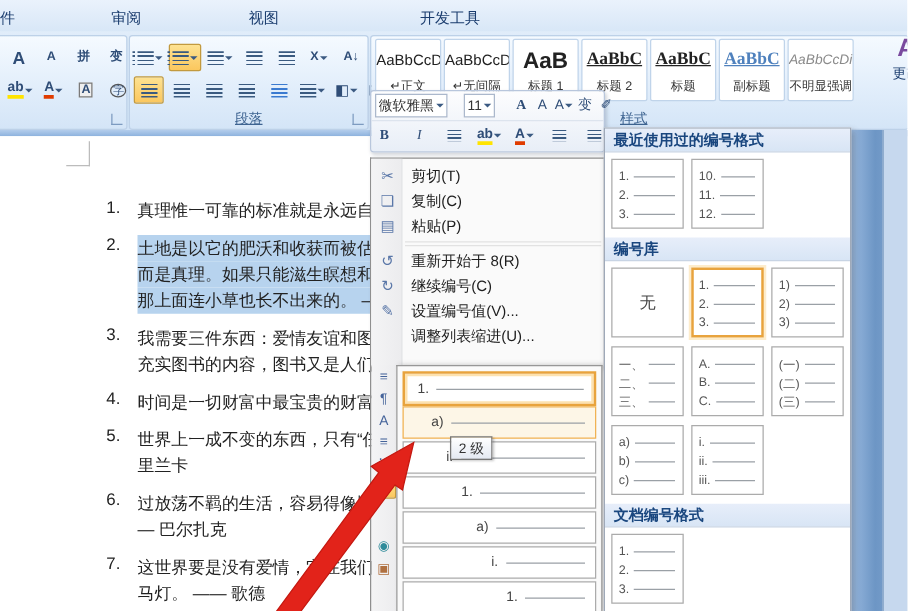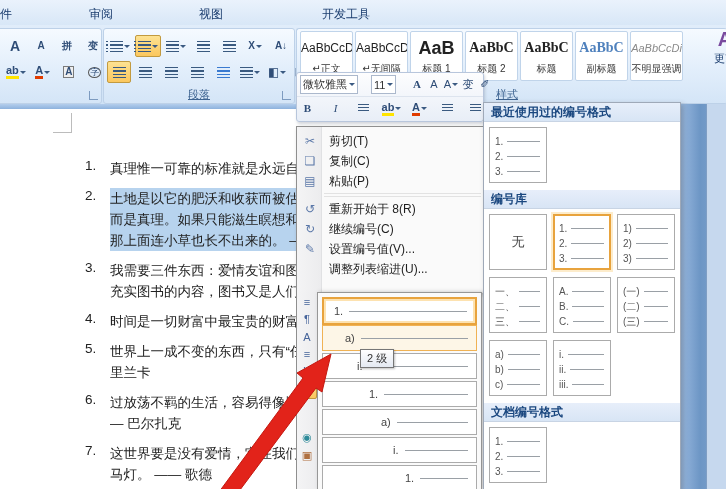--- a/index.html
+++ b/index.html
@@ -38,21 +38,21 @@
     background:repeating-linear-gradient(to bottom,#3a5a80 0 1.4px,transparent 1.4px 3.4px);}
   .bars.dots::before{content:"";position:absolute;left:-4px;top:0;width:2px;height:11px;
     background:repeating-linear-gradient(to bottom,#3a5a80 0 1.4px,transparent 1.4px 3.4px);}
   .bars.blue{background:repeating-linear-gradient(to bottom,#3a7ad0 0 1.4px,transparent 1.4px 3.4px);}
 
   
   .gal-item{position:absolute;top:2px;width:51px;height:48px;background:#fff;
     border:1px solid #c0d4ea;border-radius:2px;text-align:center;overflow:hidden;}
   .gal-sample{display:block;margin-top:4px;height:24px;line-height:24px;color:#222;font-size:12px;}
   .gal-sample.h1{font-size:18px;font-weight:bold;}
-  .gal-sample.h2,.gal-sample.title,.gal-sample.subtitle{font-family:"Liberation Serif","DejaVu Serif",serif;font-size:14px;font-weight:bold;}
+  .gal-sample.h2,.gal-sample.title,.gal-sample.subtitle{font-family:"Liberation Serif","DejaVu Serif",serif;font-size:14px;font-weight:bold;text-decoration:underline;}
   .gal-sample.subtitle{color:#4f81bd;}
   .gal-sample.subtle{font-style:italic;color:#8a8a8a;font-size:11px;}
   .gal-label{display:block;font-size:10px;color:#333;margin-top:2px;white-space:nowrap;}
   #chg-styles{position:absolute;left:710px;top:28px;width:30px;height:60px;text-align:center;overflow:hidden;}
   #chg-styles .bigA{font-size:20px;font-weight:bold;color:#7a4a9e;}
   #chg-styles .lbl{font-size:11px;color:#1a3c6e;white-space:nowrap;}
 
   
   #page{position:absolute;left:0;top:109px;width:726px;height:380px;background:#fff;}
   #corner-mark{position:absolute;left:53px;top:4px;width:18px;height:19px;
@@ -140,21 +140,21 @@
 </head>
 <body>
 
 <div id="stage">
 
   <div id="ribbon">
     <div id="tabrow">
         <span class="tab" style="left: -6px;">件</span>
         <span class="tab" style="left: 83px;">审阅</span>
         <span class="tab" style="left: 193px;">视图</span>
-        <span class="tab" style="left: 316px;">开发工具</span>
+        <span class="tab" style="left: 330px;">开发工具</span>
       </div>
 
     <div class="grp" id="grp-font" style="left:-62px;width:162px;">
       <div class="brow" id="font-row1" style="top:6px;left:64px;">
           <span class="rbtn">
             <span class="glyph g16">A</span>
           </span>
           <span class="rbtn">
             <span class="glyph g12">A</span>
           </span>
@@ -477,20 +477,34 @@
           </div>
           <div class="np-row">
             <span class="np-mk">2.</span>
             <span class="np-ln"></span>
           </div>
           <div class="np-row">
             <span class="np-mk">3.</span>
             <span class="np-ln"></span>
           </div>
         </div>
+        <div class="np-box">
+          <div class="np-row">
+            <span class="np-mk">10.</span>
+            <span class="np-ln"></span>
+          </div>
+          <div class="np-row">
+            <span class="np-mk">11.</span>
+            <span class="np-ln"></span>
+          </div>
+          <div class="np-row">
+            <span class="np-mk">12.</span>
+            <span class="np-ln"></span>
+          </div>
+        </div>
       </div>
       <div class="np-head">编号库</div>
       <div class="np-grid">
         <div class="np-box nonebox">
           <span class="np-none">无</span>
         </div>
         <div class="np-box selbox">
           <div class="np-row">
             <span class="np-mk">1.</span>
             <span class="np-ln"></span>

